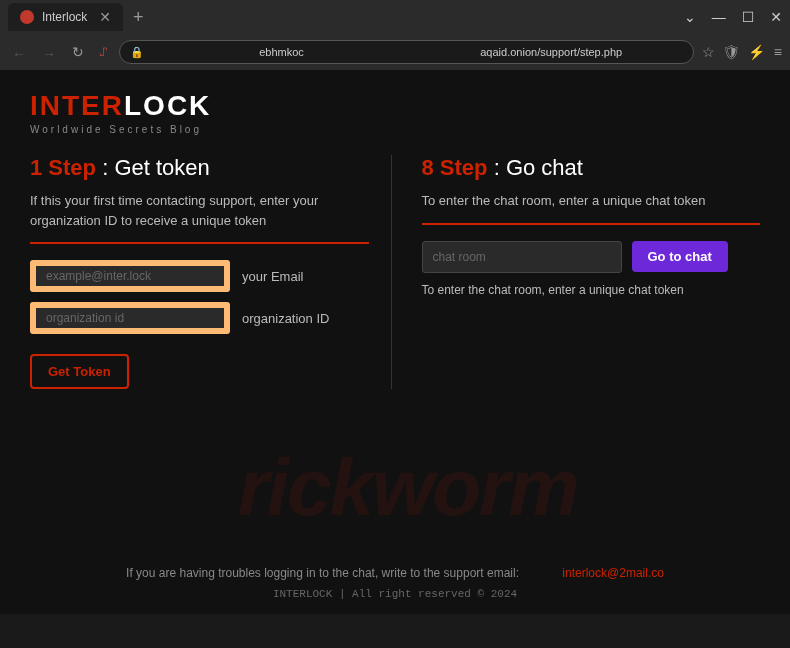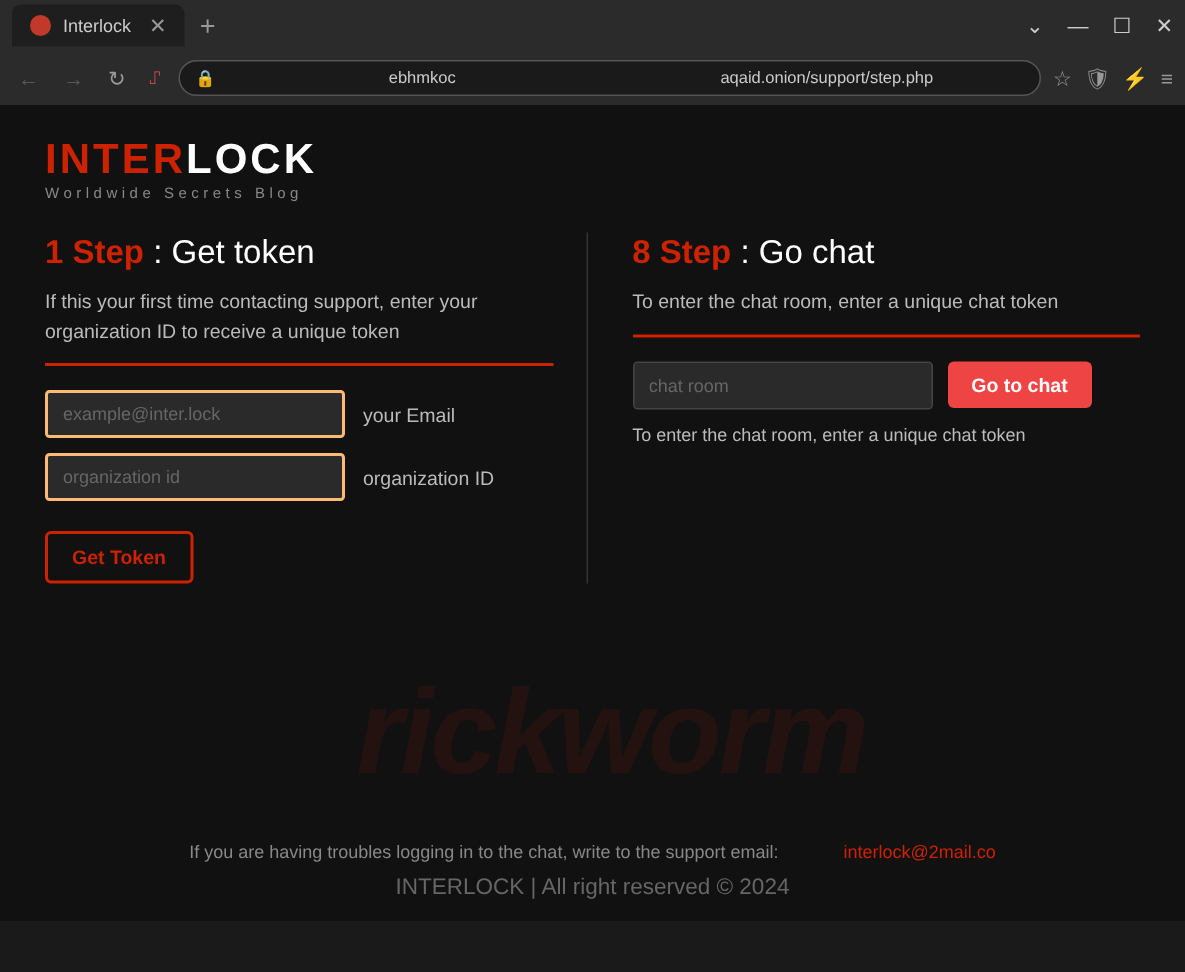--- a/index.html
+++ b/index.html
@@ -226,21 +226,21 @@
 
     .form-row {
       display: flex;
       align-items: center;
       gap: 12px;
       margin-bottom: 10px;
     }
 
     .form-input {
       background: #2a2a2a;
-      border: 2px solid #fdba74;
+      border: 6px solid #fdba74;
       border-radius: 3px;
       height: 32px;
       width: 200px;
       padding: 0 10px;
       color: #888;
       font-size: 12px;
       outline: none;
     }
 
     .form-input::placeholder {
@@ -282,21 +282,21 @@
       color: #888;
       font-size: 12px;
       outline: none;
     }
 
     .chat-input::placeholder {
       color: #666;
     }
 
     .go-to-chat-btn {
-      background: #ef4444;
+      background: #6d28d9;
       border: none;
       color: #fff;
       border-radius: 4px;
       padding: 8px 16px;
       font-size: 13px;
       font-weight: bold;
       cursor: pointer;
       white-space: nowrap;
     }
 
@@ -323,21 +323,22 @@
       margin-bottom: 8px;
     }
 
     .support-email {
       color: #cc2200;
       margin-left: 40px;
     }
 
     .copyright {
       color: #666;
-      font-size: 15px;
+      font-size: 11px;
+      font-family: Liberation Mono, monospace;
     }
   </style>
 </head>
 <body>
 
 <div class="browser-chrome">
 
   <div class="title-bar">
     <div class="tab">
       <span class="tab-favicon"></span>

